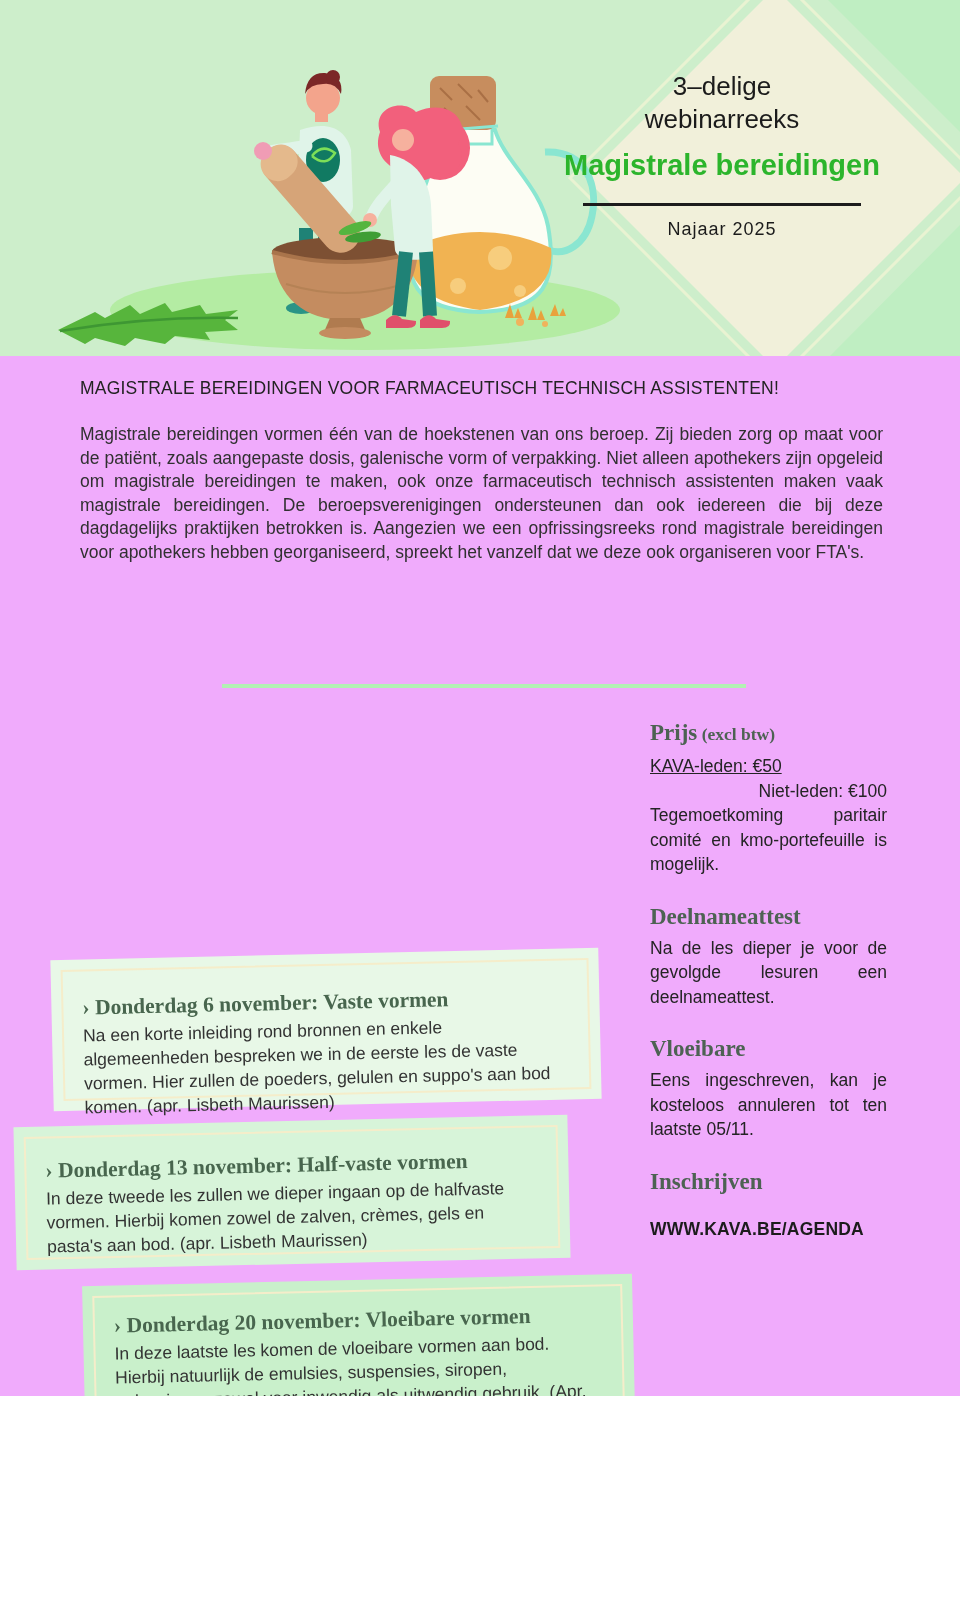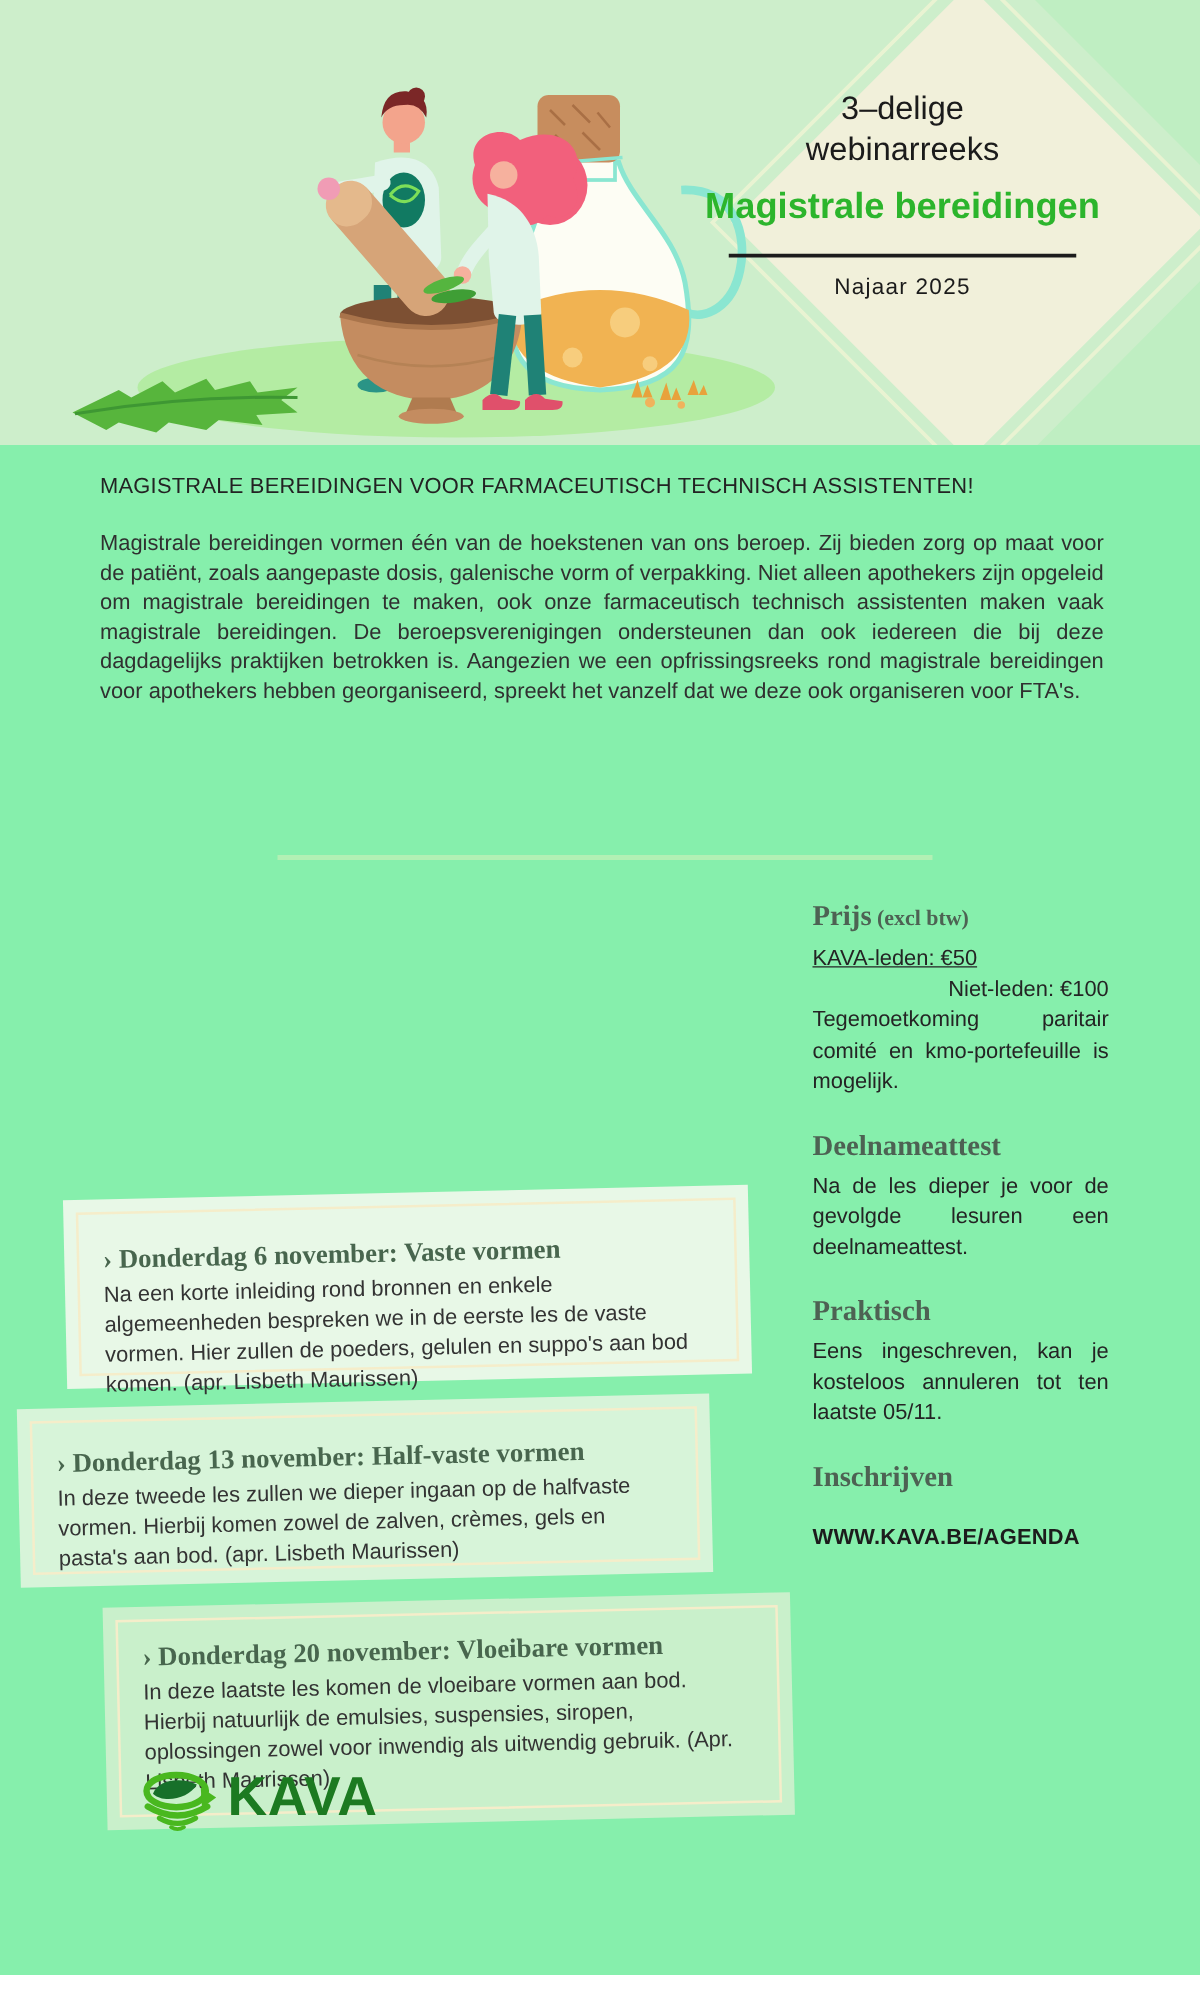--- a/index.html
+++ b/index.html
@@ -1,19 +1,19 @@
 <!DOCTYPE html>
 <html><head>
 <meta charset="utf-8">
 <style>
   * { margin:0; padding:0; box-sizing:border-box; }
   html,body { background:#ffffff; }
   .page {
-    position:relative; width:960px; height:1580px; margin:0 auto;
-    background:#86efac; overflow:hidden;
+    position:relative; width:960px; height:1396px; margin:0 auto;
+    background:#f0abfc; overflow:hidden;
     font-family:"Liberation Sans", sans-serif; color:#2d2d2d;
   }
   
   .header { position:absolute; left:0; top:0; width:960px; height:356px; background:#cdeecb; overflow:hidden; }
   .header svg.decor { position:absolute; left:0; top:0; }
   .header-text { position:absolute; left:557px; top:70px; width:330px; text-align:center; }
   .series-line { font-size:26px; line-height:33px; color:#1b1b1b; }
   .header-title { margin-top:13px; font-size:29px; font-weight:bold; color:#2cb52c; white-space:nowrap; }
   .header-rule { width:278px; height:3px; background:#1c1c1c; margin:21px auto 13px; }
   .season { font-size:18px; color:#1b1b1b; letter-spacing:1px; }
@@ -162,21 +162,21 @@
       <div class="serif-h"><span>Prijs</span><span class="suffix"> (excl btw)</span></div>
       <p style="text-align:left; margin-top:8px;text-decoration:underline;">KAVA-leden: €50</p>
       <p style="text-align:right; margin-top:0;">Niet-leden: €100</p>
       <p style="margin-top:0;">Tegemoetkoming paritair comité en kmo-portefeuille is mogelijk.</p>
     </div>
     <div class="side-block">
       <div class="serif-h">Deelnameattest</div>
       <p>Na de les dieper je voor de gevolgde lesuren een deelnameattest.</p>
     </div>
     <div class="side-block">
-      <div class="serif-h">Praktisch</div>
+      <div class="serif-h">Vloeibare</div>
       <p>Eens ingeschreven, kan je kosteloos annuleren tot ten laatste 05/11.</p>
     </div>
     <div class="side-block">
       <div class="serif-h">Inschrijven</div>
       <p class="url">WWW.KAVA.BE/AGENDA</p>
     </div>
   </aside>
 
   <div class="session s1">
     <div class="inner-border"></div>

